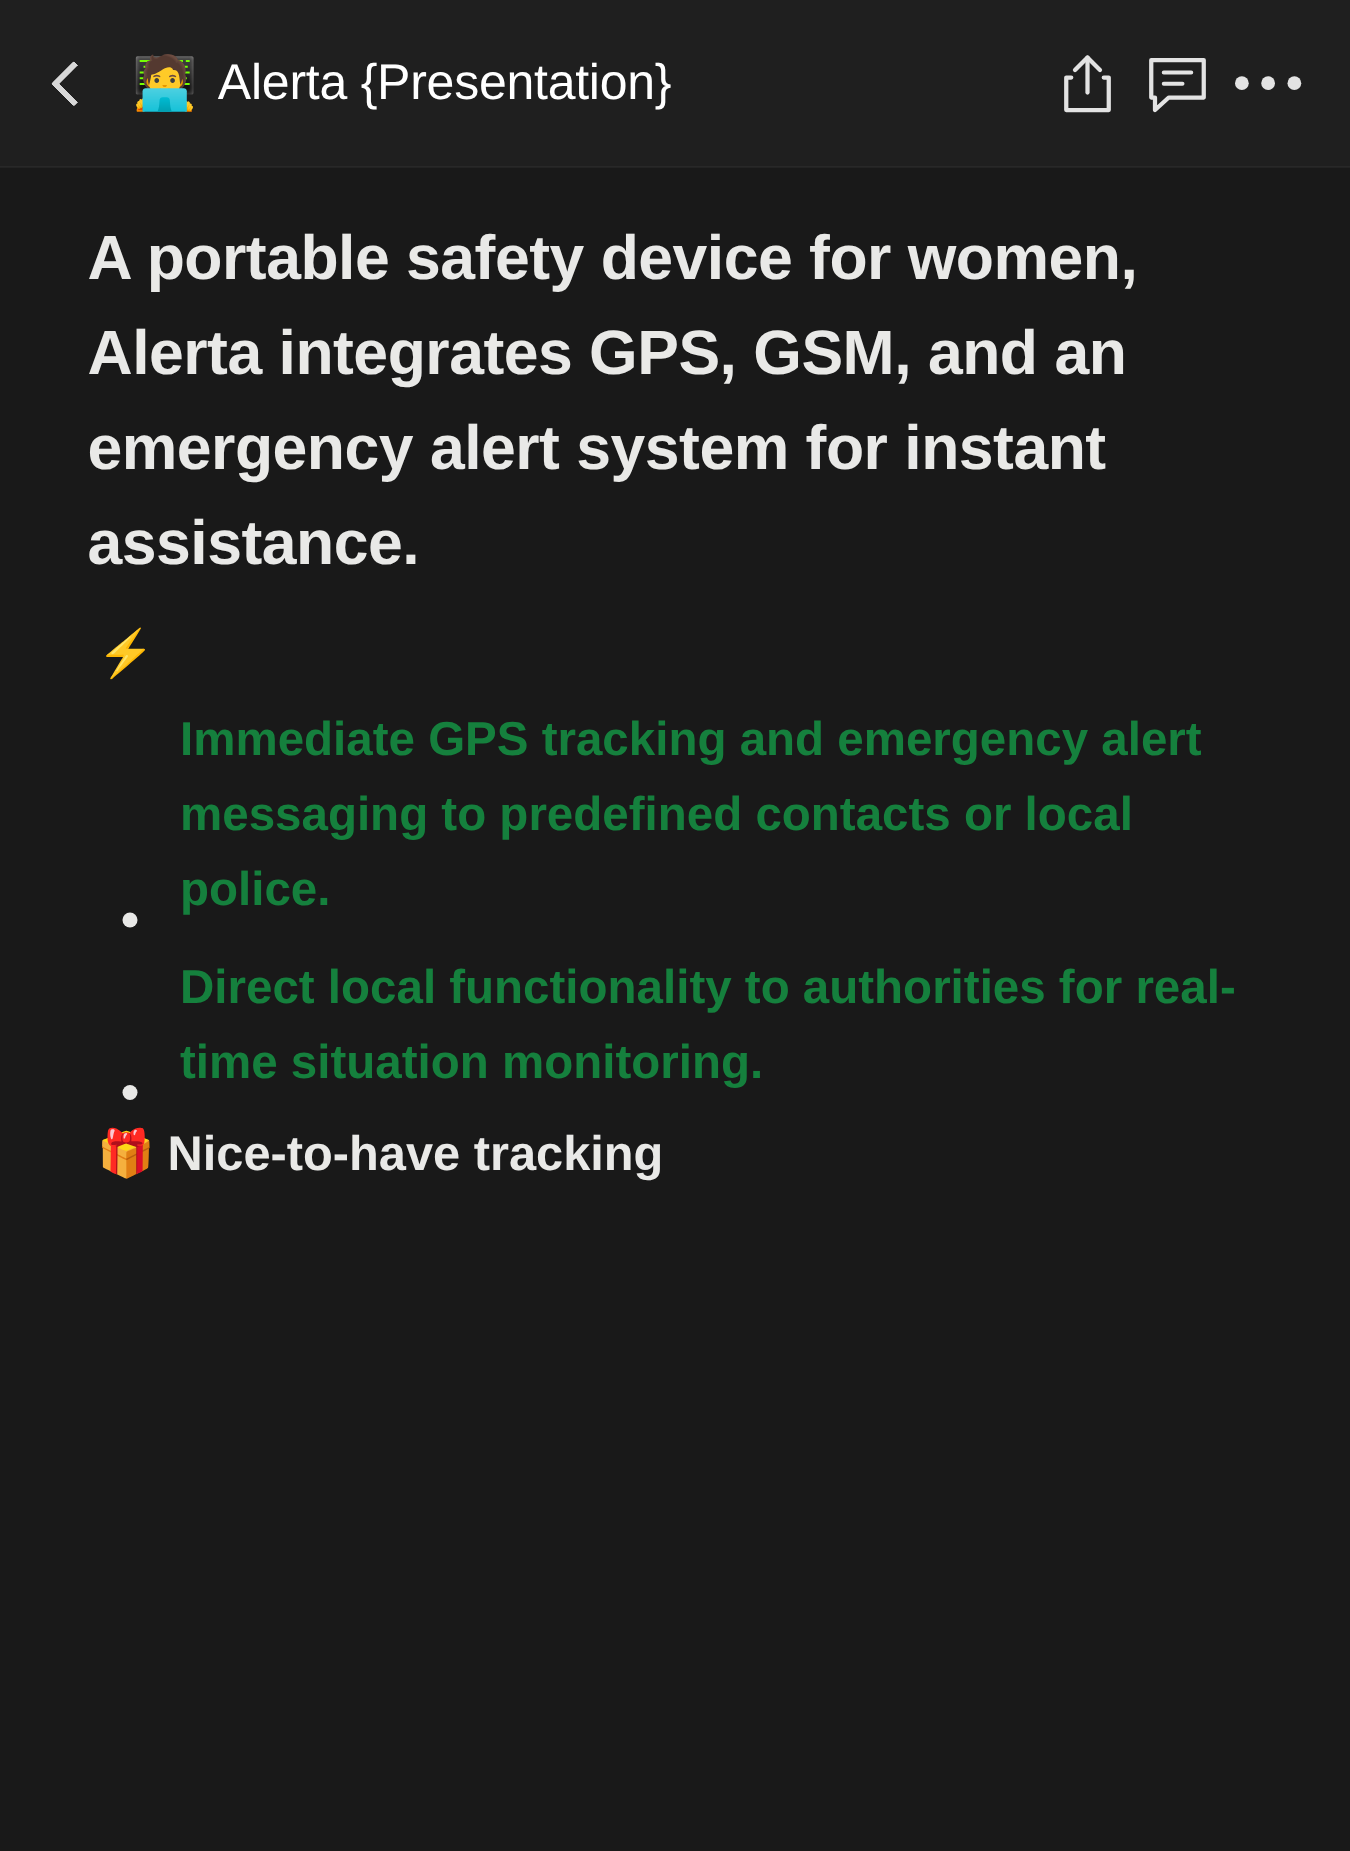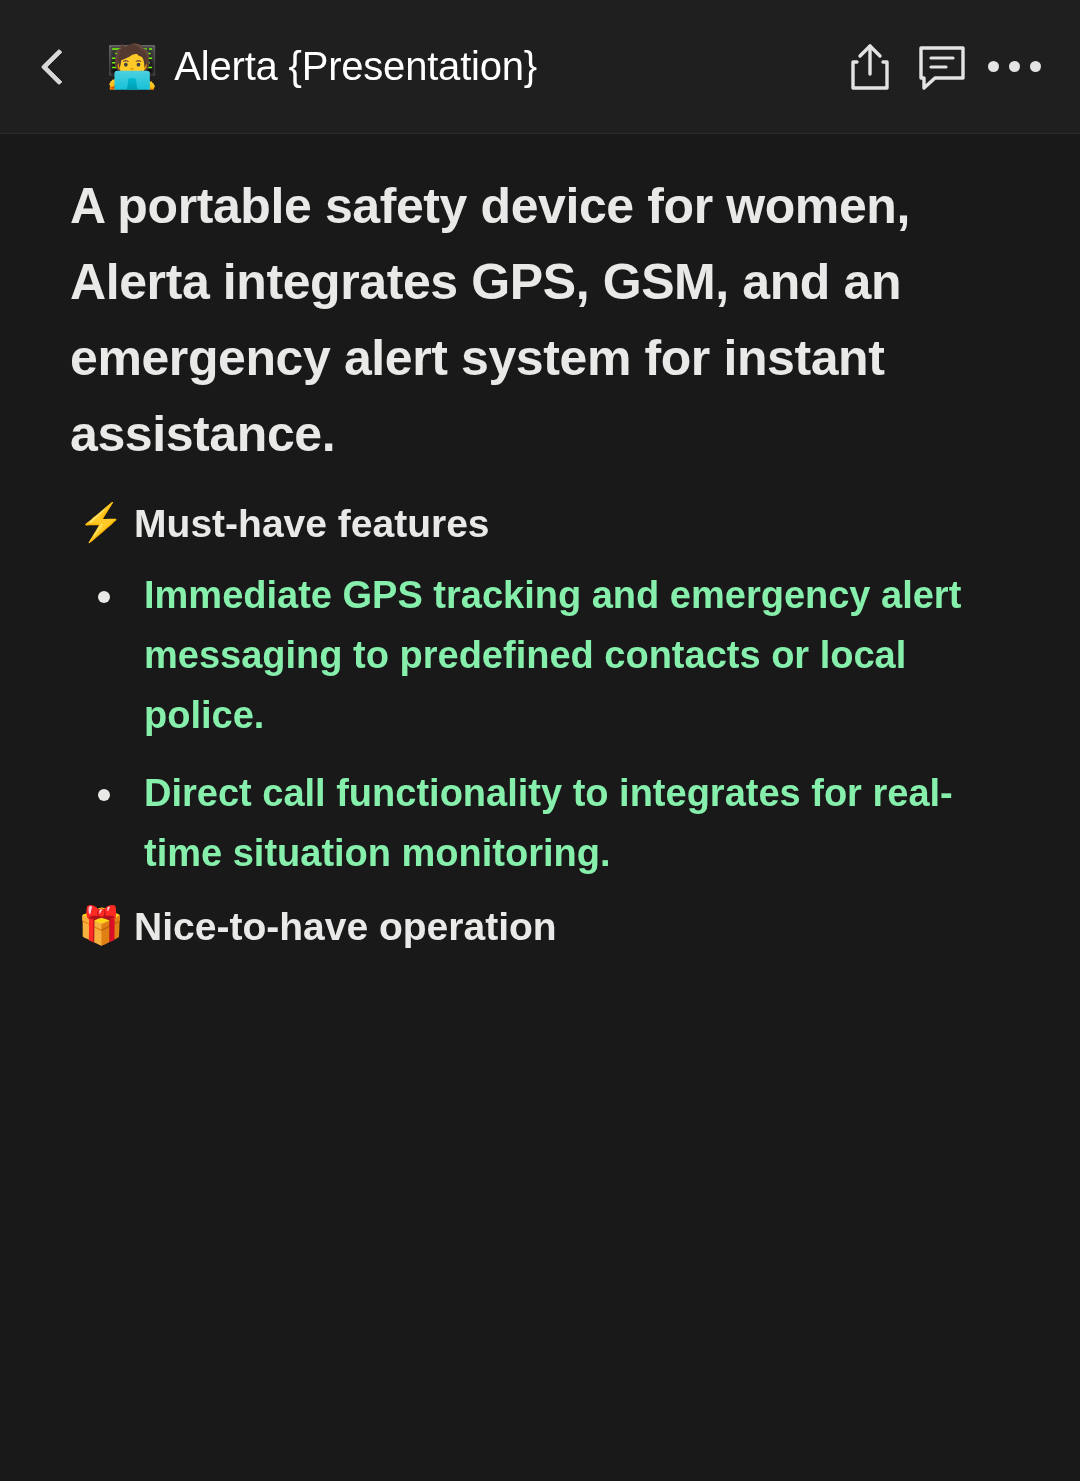--- a/index.html
+++ b/index.html
@@ -112,25 +112,25 @@
     margin-right: 10px;
     line-height: 1.35;
   }
   ul.bullets {
     list-style: none;
     margin: 0 0 18px 0;
     padding: 0;
   }
   ul.bullets li {
     display: flex;
-    align-items: flex-start;
+    align-items: flex-end;
     font-size: 38px;
     font-weight: bold;
     line-height: 1.58;
-    color: #86efac;
+    color: #15803d;
     margin-bottom: 18px;
     padding-right: 10px;
   }
   ul.bullets li .dot {
     flex: 0 0 auto;
     width: 12px;
     height: 12px;
     border-radius: 50%;
     background: #e9e9e7;
     margin: 26px 34px 0 28px;
@@ -173,36 +173,35 @@
       </div>
     </div>
   </div>
 
   <div class="content">
 
     <div class="lead">A portable safety device for women, Alerta integrates GPS, GSM, and an emergency alert system for instant assistance.</div>
 
     <div class="section-head">
       <span class="emoji">⚡</span>
-      <span>Must-have features</span>
     </div>
 
     <ul class="bullets">
       <li>
         <span class="dot"></span>
         <span class="txt">Immediate GPS tracking and emergency alert messaging to predefined contacts or local police.</span>
       </li>
       <li>
         <span class="dot"></span>
-        <span class="txt">Direct call functionality to integrates for real-time situation monitoring.</span>
+        <span class="txt">Direct local functionality to authorities for real-time situation monitoring.</span>
       </li>
     </ul>
 
     <div class="section-head">
       <span class="emoji">🎁</span>
-      <span>Nice-to-have operation</span>
+      <span>Nice-to-have tracking</span>
     </div>
 
     <ul class="bullets">
     </ul>
 
   </div>
 </div>
 
 </body></html>

